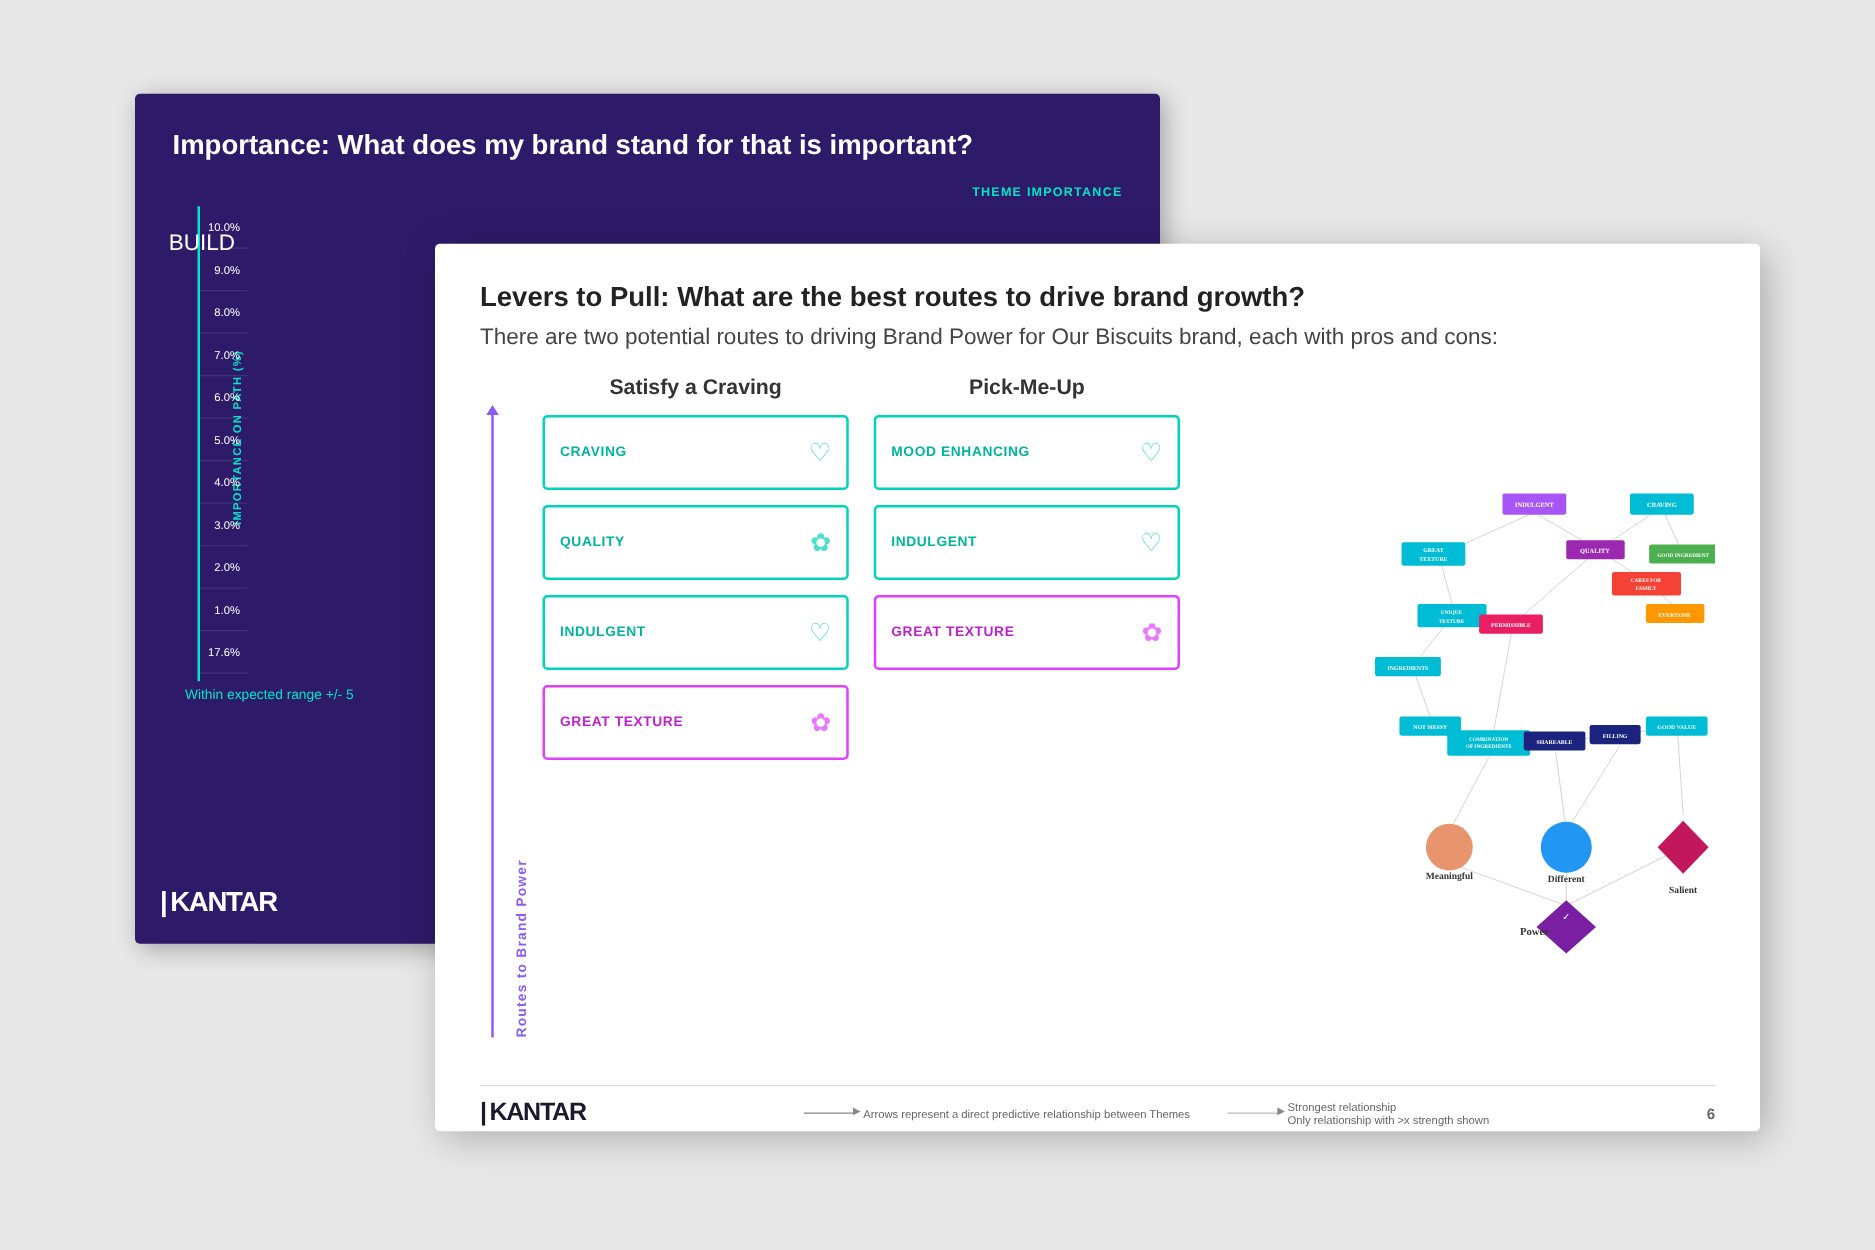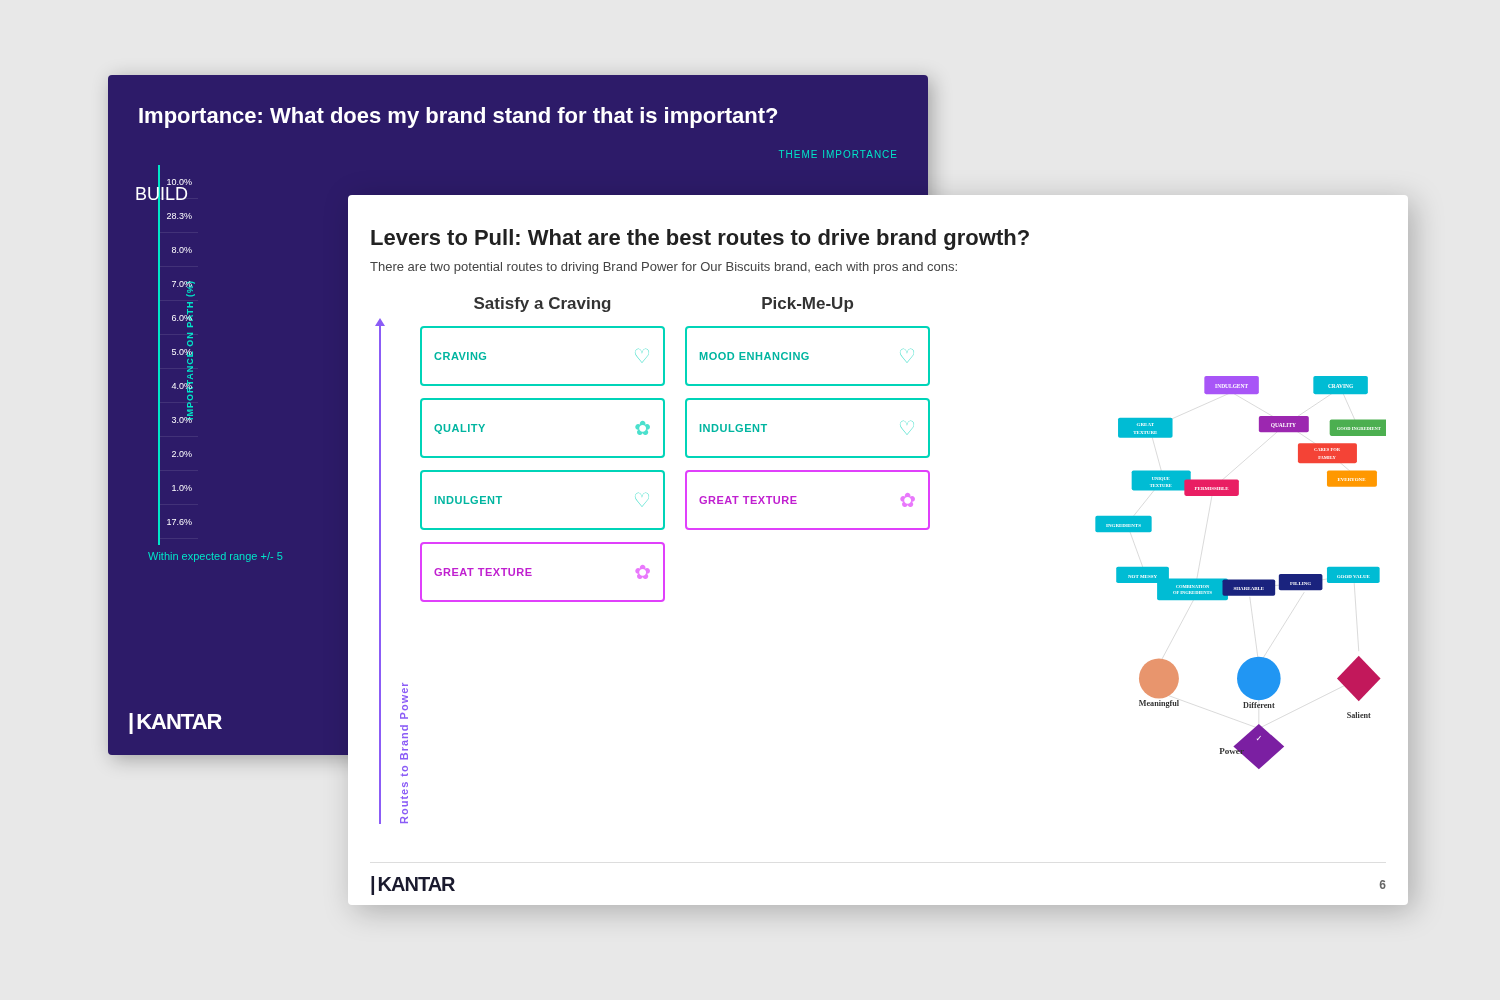--- a/index.html
+++ b/index.html
@@ -44,21 +44,21 @@
       padding: 0 20px;
       height: 460px;
     }
     .chart-area {
       flex: 1;
       position: relative;
     }
     .chart-label-top {
       color: #00e5c8;
       font-size: 10px;
-      font-weight: 400;
+      font-weight: 700;
       letter-spacing: 1px;
       text-align: right;
       padding-right: 10px;
       margin-bottom: 5px;
     }
     .chart-y-label {
       position: absolute;
       left: -8px;
       top: 50%;
       transform: translateY(-50%) rotate(-90deg);
@@ -124,30 +124,30 @@
       position: absolute;
       top: 120px;
       left: 240px;
       width: 1060px;
       height: 710px;
       background: white;
       border-radius: 4px;
       box-shadow: 6px 6px 30px rgba(0,0,0,0.25);
       z-index: 2;
       overflow: hidden;
-      padding: 30px 22px 20px;
+      padding: 30px 36px 20px;
     }
     .front-title {
       font-size: 22px;
       font-weight: 700;
       color: #222;
       margin-bottom: 8px;
     }
     .front-subtitle {
-      font-size: 13px;
+      font-size: 18px;
       color: #444;
       margin-bottom: 20px;
     }
     .front-body {
       display: flex;
       gap: 20px;
       height: 560px;
     }
     
     .levers-section {
@@ -279,21 +279,21 @@
         <div style="display:flex; position:relative; height:370px;">
           <div class="chart-y-label">IMPORTANCE ON PATH (%)</div>
           <div class="chart-grid">
             <div class="chart-grid-line">
               <span class="chart-grid-label">10.0%</span>
               <div class="chart-bar-area">
                 <span class="build-label">BUILD</span>
               </div>
             </div>
             <div class="chart-grid-line">
-                <span class="chart-grid-label">28.3%</span>
+                <span class="chart-grid-label">9.0%</span>
               </div>
             <div class="chart-grid-line">
                 <span class="chart-grid-label">8.0%</span>
               </div>
             <div class="chart-grid-line">
                 <span class="chart-grid-label">7.0%</span>
               </div>
             <div class="chart-grid-line">
                 <span class="chart-grid-label">6.0%</span>
               </div>
@@ -471,17 +471,27 @@
 
           <polygon points="340,415 368,440 340,465 312,440" fill="#7b1fa2"></polygon>
           <text x="340" y="434" text-anchor="middle" fill="white" font-size="9">✓</text>
           <text x="310" y="448" text-anchor="middle" fill="#333" font-size="10" font-weight="600">Power</text>
         </svg>
       </div>
     </div>
 
     <div class="front-footer">
       <div class="kantar-logo-front">KANTAR</div>
+      <div class="footer-notes">
+        <div class="footer-note">
+          <div class="footer-arrow"></div>
+          <span>Arrows represent a direct predictive relationship between Themes</span>
+        </div>
+        <div class="footer-note">
+          <div class="footer-arrow" style="background:#bbb;"></div>
+          <span>Strongest relationship<br>Only relationship with &gt;x strength shown</span>
+        </div>
+      </div>
       <div class="page-num">6</div>
     </div>
   </div>
 
 </div>
 
 </body></html>

